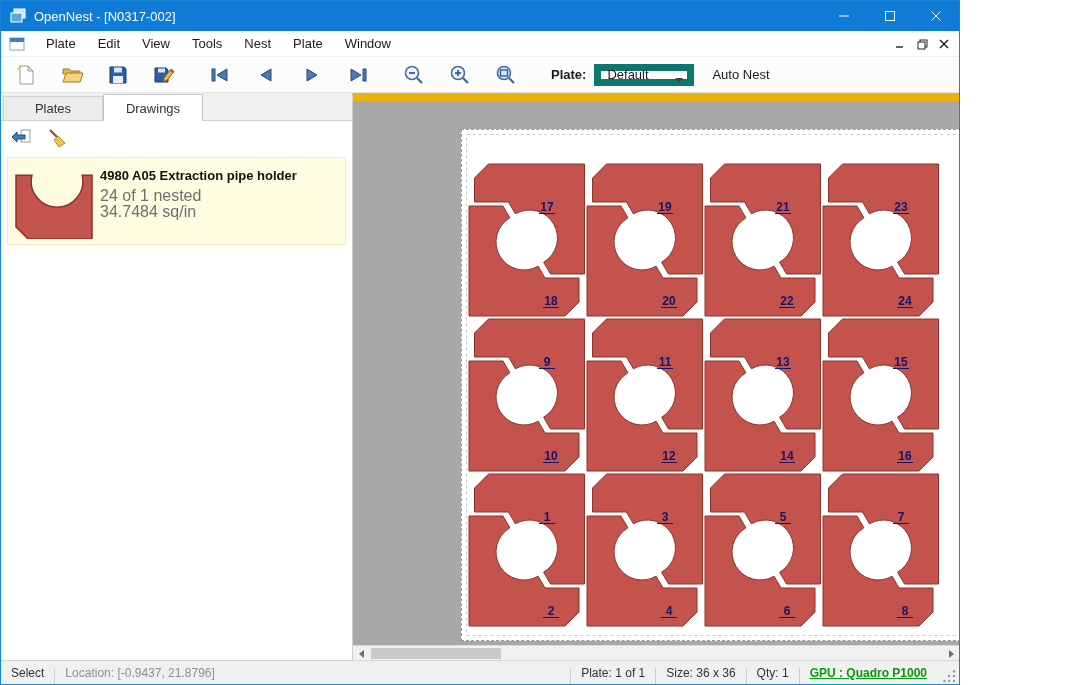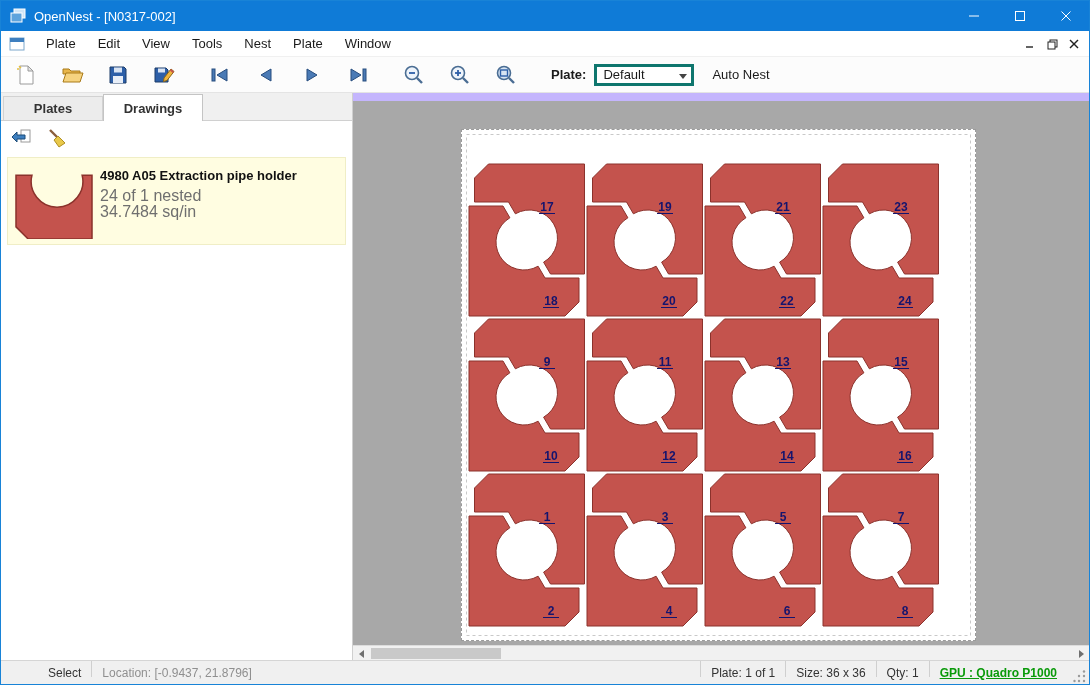--- a/index.html
+++ b/index.html
@@ -1,17 +1,17 @@
 <!DOCTYPE html>
 <html><head>
 <meta charset="utf-8">
 <style>
   * { margin:0; padding:0; box-sizing:border-box; }
   html,body { width:1090px; height:685px; font-family:"Liberation Sans", sans-serif; background:#ffffff; overflow:hidden; }
-  #app { position:relative; width:1090px; height:685px; border:1px solid #1883d7; background:#c4b5fd; }
+  #app { position:relative; width:960px; height:685px; border:1px solid #1883d7; background:#eab308; }
 
   
   .titlebar { position:absolute; top:0; left:0; right:0; height:30px; background:#0f7bd7; display:flex; align-items:center; color:#fff; }
   .titlebar .appicon { width:16px; height:16px; margin-left:9px; }
   .titlebar .title { margin-left:8px; font-size:13px; }
   .winbtns { position:absolute; right:0; top:0; height:30px; display:flex; }
   .winbtn { width:46px; height:30px; display:flex; align-items:center; justify-content:center; }
 
   
   .menubar { position:absolute; top:30px; left:0; right:0; height:26px; background:#ffffff; display:flex; align-items:center; border-bottom:1px solid #f0f0f0; }
@@ -19,30 +19,30 @@
   .menuitem { padding:4px 11px; font-size:13px; color:#1a1a1a; }
   .mdibtns { position:absolute; right:4px; top:0; height:26px; display:flex; align-items:center; }
   .mdibtn { width:22px; height:20px; display:flex; align-items:center; justify-content:center; }
 
   
   .toolbar { position:absolute; top:56px; left:0; right:0; height:36px; background:#fcfcfc; border-bottom:1px solid #e4e4e4; display:flex; align-items:center; }
   .tbtn { width:30px; height:30px; display:flex; align-items:center; justify-content:center; border-radius:2px; }
   .tb-gap { width:16px; }
   .tb-gap-lg { width:26px; }
   .engine-label { font-size:13px; font-weight:bold; color:#1a1a1a; margin:0 8px 0 30px; }
-  .combo { width:100px; height:22px; background:#fff; border:3px solid #0f766e; display:flex; align-items:center; position:relative; }
+  .combo { width:100px; height:22px; background:#fff; border:7px solid #0f766e; display:flex; align-items:center; position:relative; }
   .combo .val { font-size:13px; margin-left:6px; color:#1a1a1a; }
   .combo .arrowzone { position:absolute; right:0; top:0; width:17px; height:20px; display:flex; align-items:center; justify-content:center; }
   .caret { width:0; height:0; border-left:4px solid transparent; border-right:4px solid transparent; border-top:5px solid #444; }
   .autonest { font-size:13px; color:#1a1a1a; margin-left:18px; }
 
   
   .sidebar { position:absolute; top:92px; left:0; width:352px; bottom:24px; background:#ffffff; border-right:1px solid #cfcfcf; }
   .tabstrip { height:28px; background:#f0f0f0; display:flex; align-items:flex-end; border-bottom:1px solid #d0d0d0; padding-left:2px; }
-  .tab { height:24px; min-width:100px; display:flex; align-items:center; justify-content:center; font-size:13px; background:#ececec; border:1px solid #d2d2d2; border-bottom:none; color:#333;font-weight:bold; }
+  .tab { height:24px; min-width:100px; display:flex; align-items:center; justify-content:center; font-size:13px; background:#ececec; border:1px solid #d2d2d2; border-bottom:none; color:#333; }
   .tab.active { background:#ffffff; height:27px; margin-bottom:-1px; border-color:#c4c4c4; z-index:2; }
   .subtoolbar { height:34px; display:flex; align-items:center; padding-left:6px; background:#fff; }
   .sbtn { width:30px; height:28px; display:flex; align-items:center; justify-content:center; border:1px solid transparent; border-radius:2px; margin-right:6px; }
   .drawing-item { position:absolute; left:6px; right:6px; top:64px; height:88px; background:#fffde1; border:1px solid #f0eec6; display:flex; }
   .thumb { width:92px; display:flex; align-items:center; justify-content:center; }
   .meta { padding-top:10px; }
   .meta .t { font-size:13px; font-weight:bold; color:#111; margin-bottom:5px; }
   .meta .s { font-size:16px; color:#6f6f6f; line-height:16px; }
 
   
@@ -52,21 +52,21 @@
 
   
   .hscroll { position:absolute; left:0; right:0; bottom:0; height:15px; background:#f1f1f1; border-top:1px solid #dcdcdc; }
   .hthumb { position:absolute; left:18px; top:2px; width:130px; height:11px; background:#c9c9c9; }
   .harrow { position:absolute; top:0; width:16px; height:15px; display:flex; align-items:center; justify-content:center; }
   .harrow.left { left:0; } .harrow.right { right:0; }
   .tri-l { width:0;height:0;border-top:4px solid transparent;border-bottom:4px solid transparent;border-right:5px solid #6f6f6f; }
   .tri-r { width:0;height:0;border-top:4px solid transparent;border-bottom:4px solid transparent;border-left:5px solid #6f6f6f; }
 
   
-  .statusbar { position:absolute; left:0; right:0; bottom:0; height:24px; background:#f0f0f0; border-top:1px solid #d5d5d5; display:flex; align-items:flex-start; font-size:12px; color:#333;padding-left:37px; }
+  .statusbar { position:absolute; left:0; right:0; bottom:0; height:24px; background:#f0f0f0; border-top:1px solid #d5d5d5; display:flex; align-items:flex-end; font-size:12px; color:#333; }
   .scell { padding:0 10px; height:100%; display:flex; align-items:center; }
   .sep { width:1px; height:16px; background:#cfcfcf; }
   .loc { color:#8f8f8f; }
   .spacer { flex:1; }
   .gpu { font-weight:bold; }
   .grip { width:14px; height:14px; margin:0 2px 0 6px; align-self:flex-end; }
 </style>
 </head>
 <body>
 

